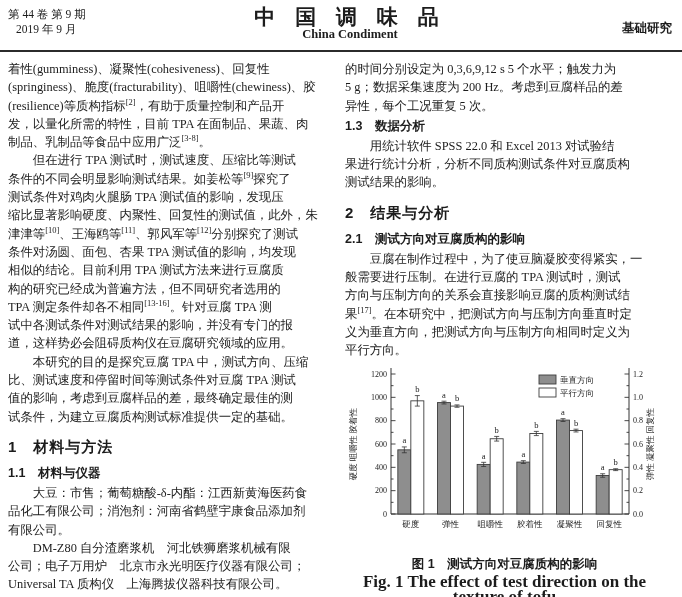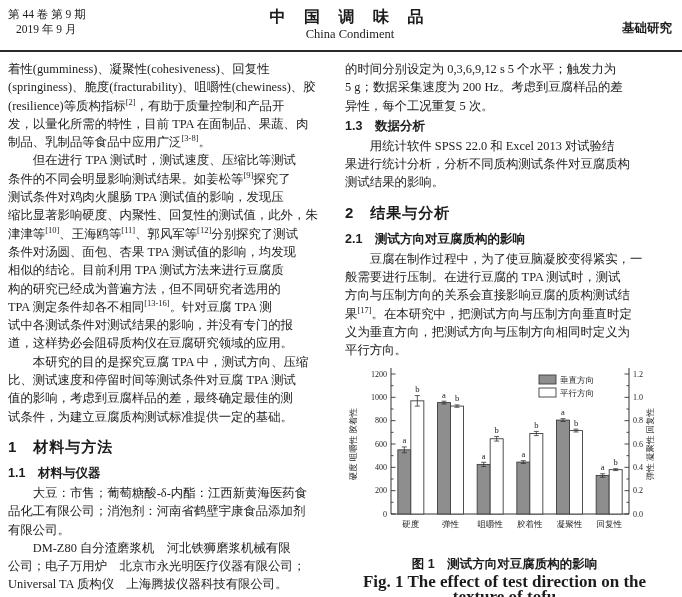--- a/index.html
+++ b/index.html
@@ -8,23 +8,23 @@
     font-family:"Liberation Serif","DejaVu Serif",serif;color:#1c1c1c;
     overflow:hidden;margin:0 auto;
   }
   
   .jheader{display:flex;justify-content:space-between;align-items:flex-start;
     padding:7px 10px 2px 8px;border-bottom:2px solid #2b2b2b;height:41px;}
   .jh-left{width:130px;font-size:11.5px;line-height:15px;}
   .jh-left .vol{white-space:nowrap;}
   .jh-left .date{padding-left:8px;}
   .jh-center{flex:1;text-align:center;}
-  .jh-title{font-size:16px;font-weight:bold;letter-spacing:7px;line-height:19px;
+  .jh-title{font-size:21px;font-weight:bold;letter-spacing:7px;line-height:19px;
     font-family:"Liberation Sans","DejaVu Sans",sans-serif;}
-  .jh-title-en{font-size:12.5px;font-weight:normal;line-height:15px;margin-top:1px;}
+  .jh-title-en{font-size:12.5px;font-weight:bold;line-height:15px;margin-top:1px;}
   .jh-right{width:110px;text-align:right;font-size:12.5px;font-weight:600;margin-top:13px;
     font-family:"Liberation Sans","DejaVu Sans",sans-serif;}
   
   .cols{display:flex;gap:18px;padding:8px 8px 0 8px;}
   .col{width:319px;}
   .tline{font-size:12.4px;line-height:18.3px;white-space:nowrap;}
   sup{font-size:8.5px;line-height:0;vertical-align:super;}
   .h1{font-family:"Liberation Sans","DejaVu Sans",sans-serif;font-weight:600;
     font-size:15px;line-height:20px;margin:11px 0 7px 0;letter-spacing:1px;}
   .h2{font-family:"Liberation Sans","DejaVu Sans",sans-serif;font-weight:700;

